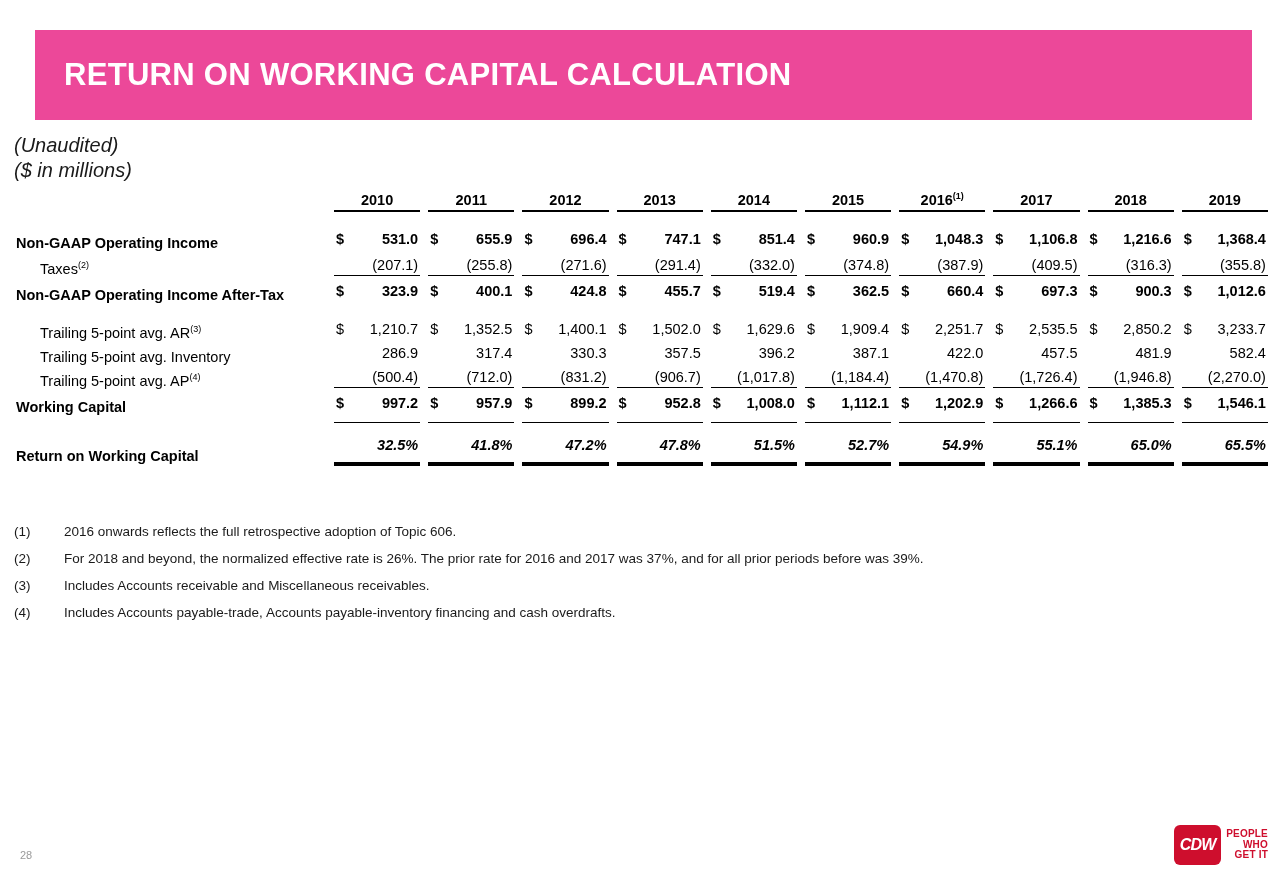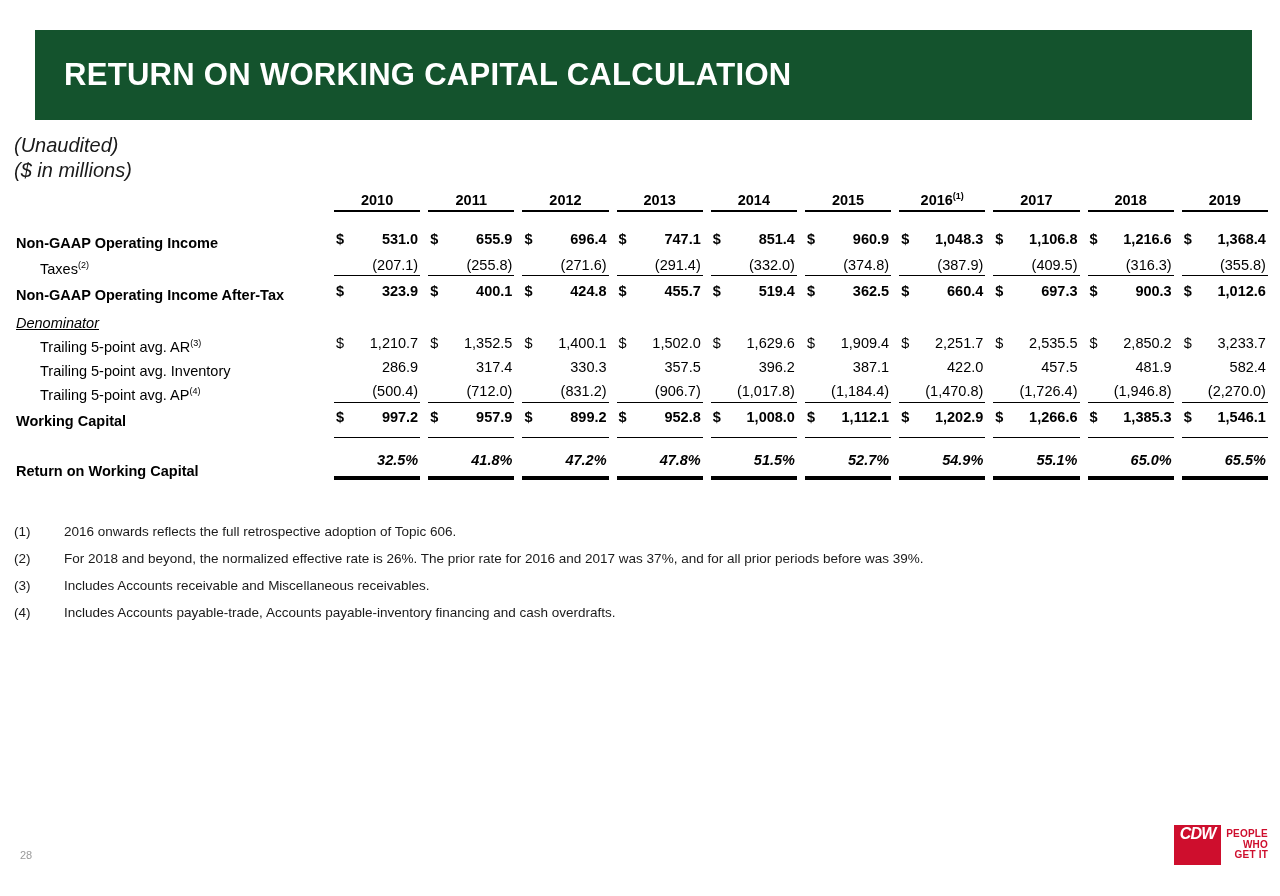--- a/index.html
+++ b/index.html
@@ -17,21 +17,21 @@
     width: 1280px;
     height: 896px;
     background: #ffffff;
   }
 
   
   .title-banner {
     position: absolute;
     left: 35px; top: 30px;
     width: 1217px; height: 90px;
-    background: #14532d;
+    background: #ec4899;
     display: flex;
     align-items: center;
   }
   .title-text {
     color: #ffffff;
     font-size: 31px;
     font-weight: bold;
     letter-spacing: 0.3px;
     padding-left: 29px;
     font-family: "Liberation Sans", sans-serif;
@@ -180,21 +180,23 @@
     position: absolute;
     right: 12px; top: 823px;
     display: flex;
     align-items: center;
     height: 44px;
   }
   .logo-mark {
     width: 47px; height: 40px;
     background: #CE0E2D;
     display: flex;
+    align-items: center;
     justify-content: center;
+    border-radius: 6px;
   }
   .logo-mark span {
     color: #ffffff;
     font-size: 16px;
     font-weight: bold;
     font-style: italic;
     letter-spacing: -0.8px;
     font-family: "Liberation Sans", sans-serif;
   }
   .logo-tag {
@@ -383,24 +385,20 @@
         <td class="num bold">
             <span class="cur">$</span>
             <span class="val">1,012.6</span>
           </td>
       </tr>
 
       <tr class="spacer">
           <td colspan="11"></td>
         </tr>
 
-      <tr>
-        <td class="label section">Denominator</td>
-        <td colspan="10"></td>
-      </tr>
 
       <tr class="row-ar">
         <td class="label indent"><span>Trailing 5-point avg. AR</span><sup>(3)</sup></td>
         <td class="num">
             <span class="cur">$</span>
             <span class="val">1,210.7</span>
           </td>
         <td class="num">
             <span class="cur">$</span>
             <span class="val">1,352.5</span>

